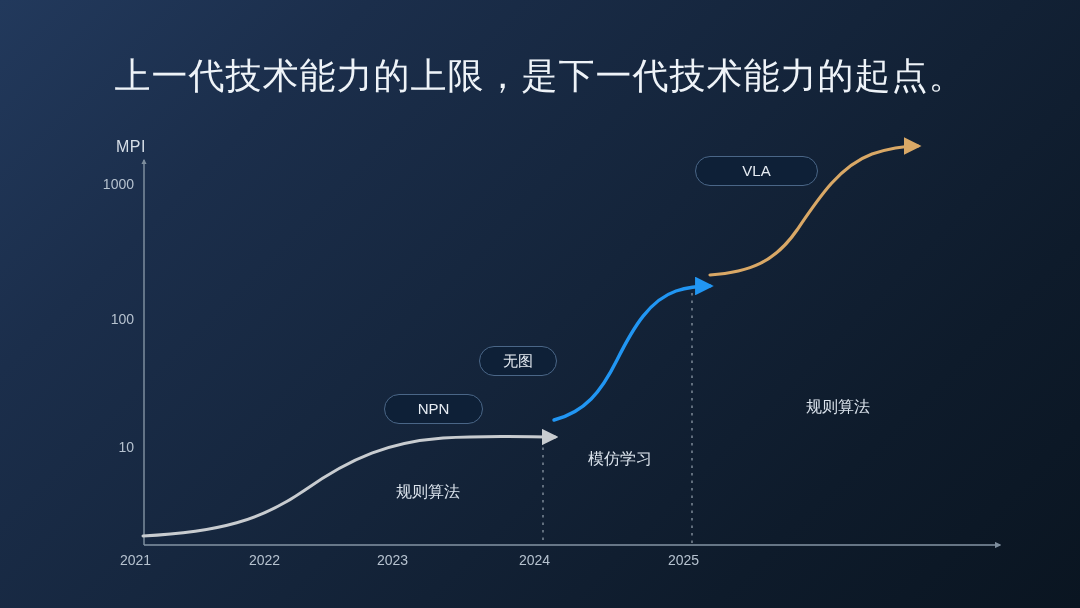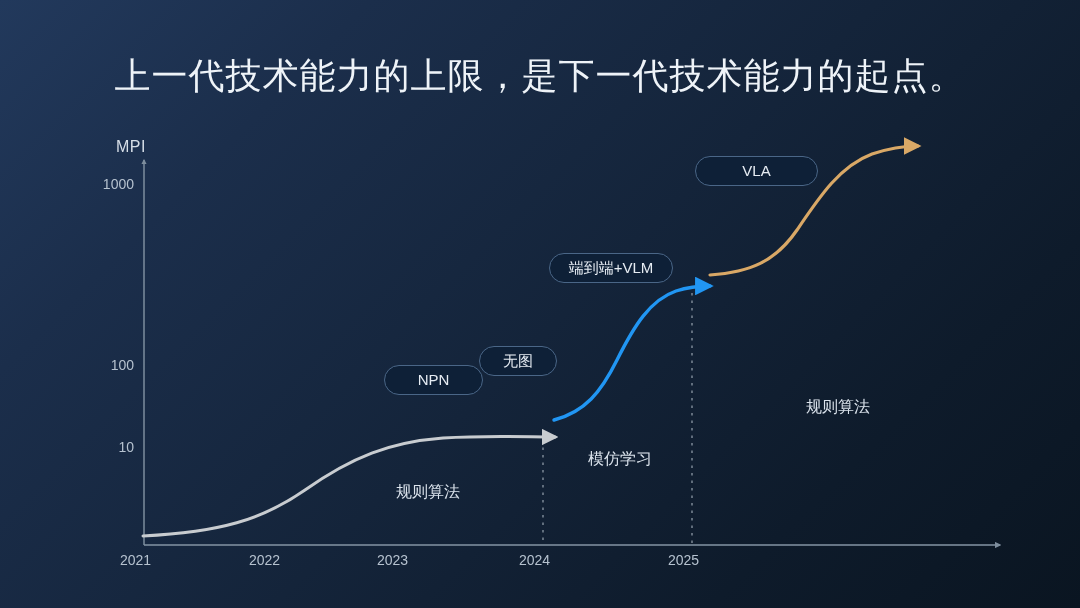--- a/index.html
+++ b/index.html
@@ -111,31 +111,30 @@
     <line x1="692" y1="293" x2="692" y2="543" stroke="#8d99a6" stroke-width="1.3" stroke-dasharray="2.5 5"></line>
 
     <path d="M 143 536 C 220 532, 262 520, 305 490 C 352 457, 390 442, 443 438 C 490 435, 528 437, 555 437" fill="none" stroke="#c8ccd0" stroke-width="3" stroke-linecap="round" marker-end="url(#arrow-gray)"></path>
 
     <path d="M 554 420 C 585 412, 601 392, 617 360 C 634 326, 650 300, 676 291 C 692 286, 703 286, 710 286" fill="none" stroke="#2196f3" stroke-width="3.4" stroke-linecap="round" marker-end="url(#arrow-blue)"></path>
 
     <path d="M 710 275 C 750 272, 775 262, 797 230 C 820 196, 840 166, 872 154 C 893 147, 908 146, 918 146" fill="none" stroke="#d9a866" stroke-width="3.2" stroke-linecap="round" marker-end="url(#arrow-orange)"></path>
   </svg>
 
   <div class="axis-tick-label y-tick" style="left:78px; top:176px; width:56px;">1000</div>
-  <div class="axis-tick-label y-tick" style="left:78px; top:311px; width:56px;margin-top:46px;">100</div>
+  <div class="axis-tick-label y-tick" style="left:78px; top:311px; width:56px;">100</div>
   <div class="axis-tick-label y-tick" style="left:78px; top:439px; width:56px;">10</div>
 
   <div class="axis-tick-label x-tick" style="left:120px; top:552px; width:48px;">2021</div>
   <div class="axis-tick-label x-tick" style="left:249px; top:552px; width:48px;">2022</div>
   <div class="axis-tick-label x-tick" style="left:377px; top:552px; width:48px;">2023</div>
   <div class="axis-tick-label x-tick" style="left:519px; top:552px; width:48px;">2024</div>
   <div class="axis-tick-label x-tick" style="left:668px; top:552px; width:48px;">2025</div>
 
-  <div class="pill" style="left:384px; top:365px; width:99px;text-align:center;">NPN</div>
+  <div class="pill" style="left:384px; top:394px; width:99px;text-align:center;">NPN</div>
   <div class="pill" style="left:479px; top:346px; width:78px;">无图</div>
-  <div class="pill" style="left:549px; top:253px; width:124px;">端到端+VLM</div>
   <div class="pill" style="left:695px; top:156px; width:123px;">VLA</div>
 
   <div class="stage-label" style="left:396px; top:482px;">规则算法</div>
   <div class="stage-label" style="left:588px; top:449px;">模仿学习</div>
   <div class="stage-label" style="left:806px; top:397px;">规则算法</div>
 
 </div>
 
 </body></html>

